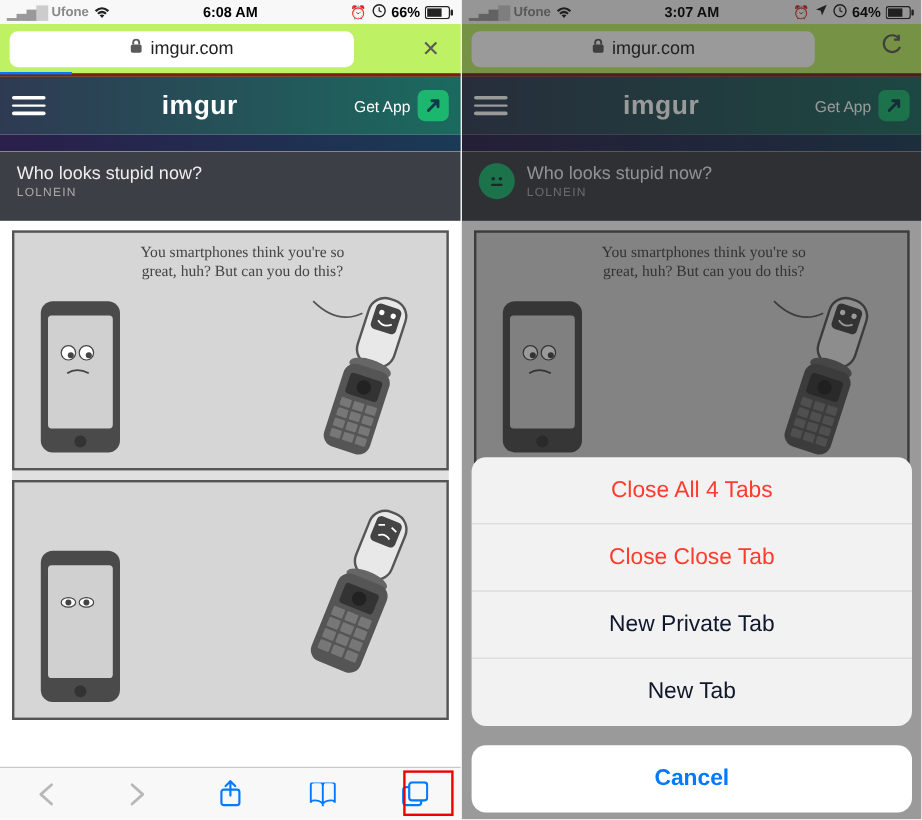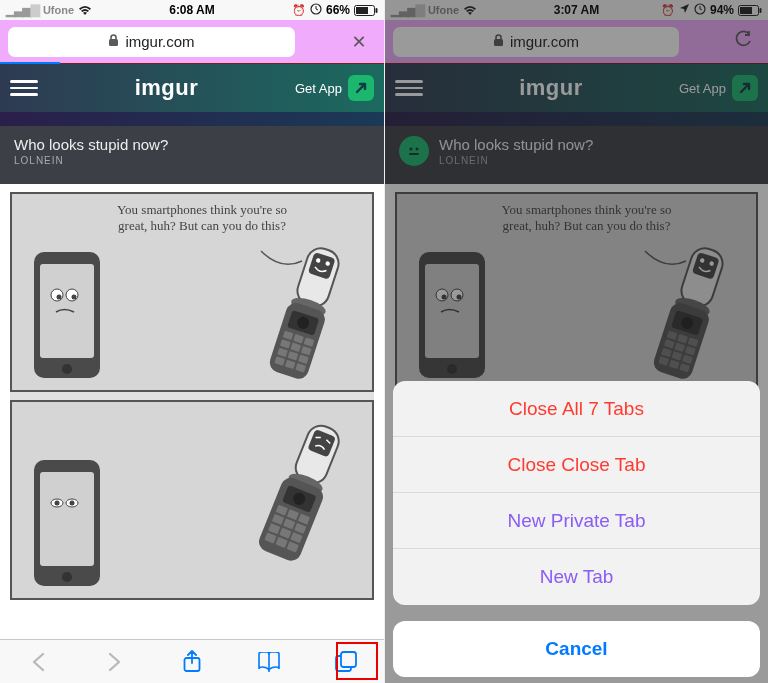--- a/index.html
+++ b/index.html
@@ -8,21 +8,21 @@
   .screen { width: 384px; height: 683px; position: relative; overflow: hidden; background: #f8f8f8; display: flex; flex-direction: column;}
   .dim-overlay { position:absolute; inset:0; background: rgba(30,30,30,0.45); pointer-events:none; z-index:5;}
   
   .status { height: 20px; display: flex; align-items: center; justify-content: space-between; padding: 0 6px; font-size: 12px; font-weight: 600; background: #f8f8f8; position:relative; z-index:2;}
   .status .left, .status .right { display:flex; align-items:center; gap:4px;}
   .status .car { font-size:11px; color:#888;}
   .status .wifi svg, .status .batt svg { display:block;}
   .status .time { position:absolute; left:0; right:0; text-align:center; font-size:12px; font-weight:700;}
   .status .pct { font-size:12px;}
   
-  .addr { height: 44px; background: #f0abfc; display:flex; align-items:center; padding: 6px 8px; border-bottom:1px solid #7f1d1d; position:relative; z-index:2;gap:47px;}
+  .addr { height: 44px; background: #bef264; display:flex; align-items:center; padding: 6px 8px; border-bottom:3px solid #7f1d1d; position:relative; z-index:2;gap:47px;}
   .addr .field { flex:1; background:#fff; height:30px; border-radius:7px; display:flex; align-items:center; justify-content:center; position:relative;}
   .addr .field .lock { margin-right:6px; color:#5a5a5a;}
   .addr .field .url { font-size:15px; color:#222;}
   .addr .x { width:34px; text-align:center; font-size:18px; color:#5a5a5a;}
   .addr .reload { width:34px; text-align:center; color:#5a5a5a;}
   .progress { position:absolute; left:0; bottom:-1px; height:2.5px; background:#007aff; width:60px; z-index:3;}
   
   .imghdr { height: 48px; background: linear-gradient(90deg,#2e3a52, #1b6a5f); display:flex; align-items:center; justify-content:space-between; padding:0 10px; color:#fff; position:relative; z-index:2;}
   .imghdr .menu { width:28px; display:flex; flex-direction:column; gap:4px;}
   .imghdr .menu div { height:2.5px; background:#fff; border-radius:2px;}
@@ -45,21 +45,21 @@
   .toolbar { height:44px; background:#f8f8f8; border-top:1px solid #c9c9c9; display:flex; align-items:center; justify-content:space-around; position:relative; z-index:2;}
   .tbtn { width:44px; height:36px; display:flex; align-items:center; justify-content:center; color:#007aff;}
   .tbtn.dis { color:#b8b8b8;}
   .tabs-hl { position:absolute; right:6px; bottom:3px; width:42px; height:38px; border:2px solid #e00; z-index:4; pointer-events:none;}
   
   .sheet-wrap { position:absolute; left:8px; right:8px; bottom:6px; z-index:10;}
   .sheet { background:#f2f2f2; border-radius:12px; overflow:hidden;}
   .sheet .opt { height:56px; display:flex; align-items:center; justify-content:center; font-size:19px; border-bottom:1px solid #d9d9d9;}
   .sheet .opt:last-child { border-bottom:none;}
   .sheet .red { color:#ff3b30;}
-  .sheet .blue { color:#8b5cf6;}
+  .sheet .blue { color:#0f172a;}
   .cancel { margin-top:16px; background:#fff; border-radius:12px; height:56px; display:flex; align-items:center; justify-content:center; font-size:19px; font-weight:600; color:#007aff;}
 </style>
 </head>
 <body>
 
 <div class="wrap">
 
 <div class="screen">
   <div class="status">
     <div class="left">
@@ -272,21 +272,21 @@
     <div class="time">3:07 AM</div>
     <div class="right">
       <span style="font-size:11px;">⏰</span>
       <span><svg width="11" height="11" viewBox="0 0 11 11">
               <path d="M1 5 L10 1 L6 10 L5 6 Z" fill="#222"></path>
             </svg></span>
       <span><svg width="12" height="12" viewBox="0 0 12 12">
               <circle cx="6" cy="6" r="5" fill="none" stroke="#222" stroke-width="1.2"></circle>
               <path d="M6 3 V6 L8 7" stroke="#222" fill="none" stroke-width="1"></path>
             </svg></span>
-      <span class="pct">94%</span>
+      <span class="pct">64%</span>
       <span class="batt">
             <svg width="24" height="11" viewBox="0 0 24 11">
               <rect x="0.5" y="0.5" width="20" height="10" rx="2" fill="none" stroke="#222"></rect>
               <rect x="21.5" y="3" width="2" height="5" rx="1" fill="#222"></rect>
               <rect x="2" y="2" width="12" height="7" fill="#222"></rect>
             </svg>
           </span>
     </div>
   </div>
 
@@ -388,21 +388,21 @@
               </svg>
         </div>
       </div>
     </div>
   </div>
 
   <div class="dim-overlay"></div>
 
   <div class="sheet-wrap">
     <div class="sheet">
-      <div class="opt red">Close All 7 Tabs</div>
+      <div class="opt red">Close All 4 Tabs</div>
       <div class="opt red">Close Close Tab</div>
       <div class="opt blue">New Private Tab</div>
       <div class="opt blue">New Tab</div>
     </div>
     <div class="cancel">Cancel</div>
   </div>
 </div>
 
 </div>
 

